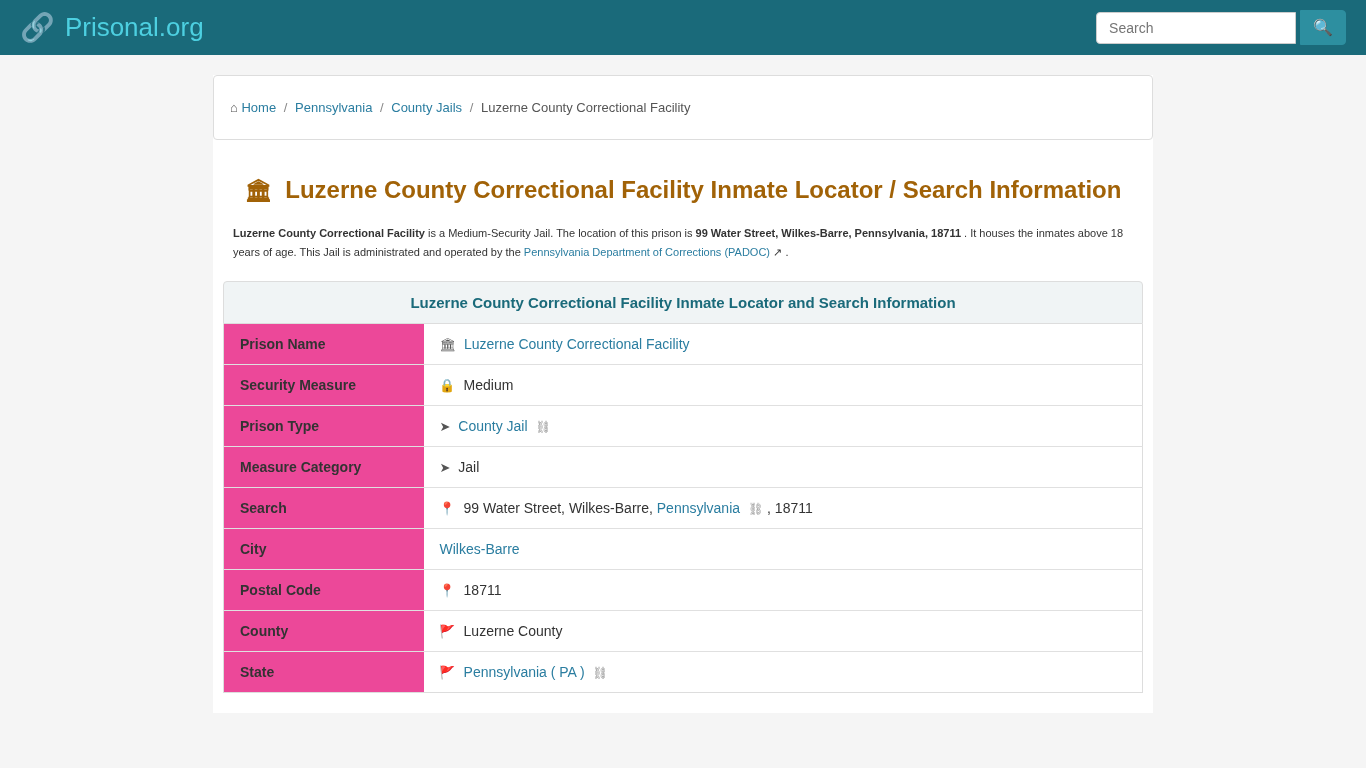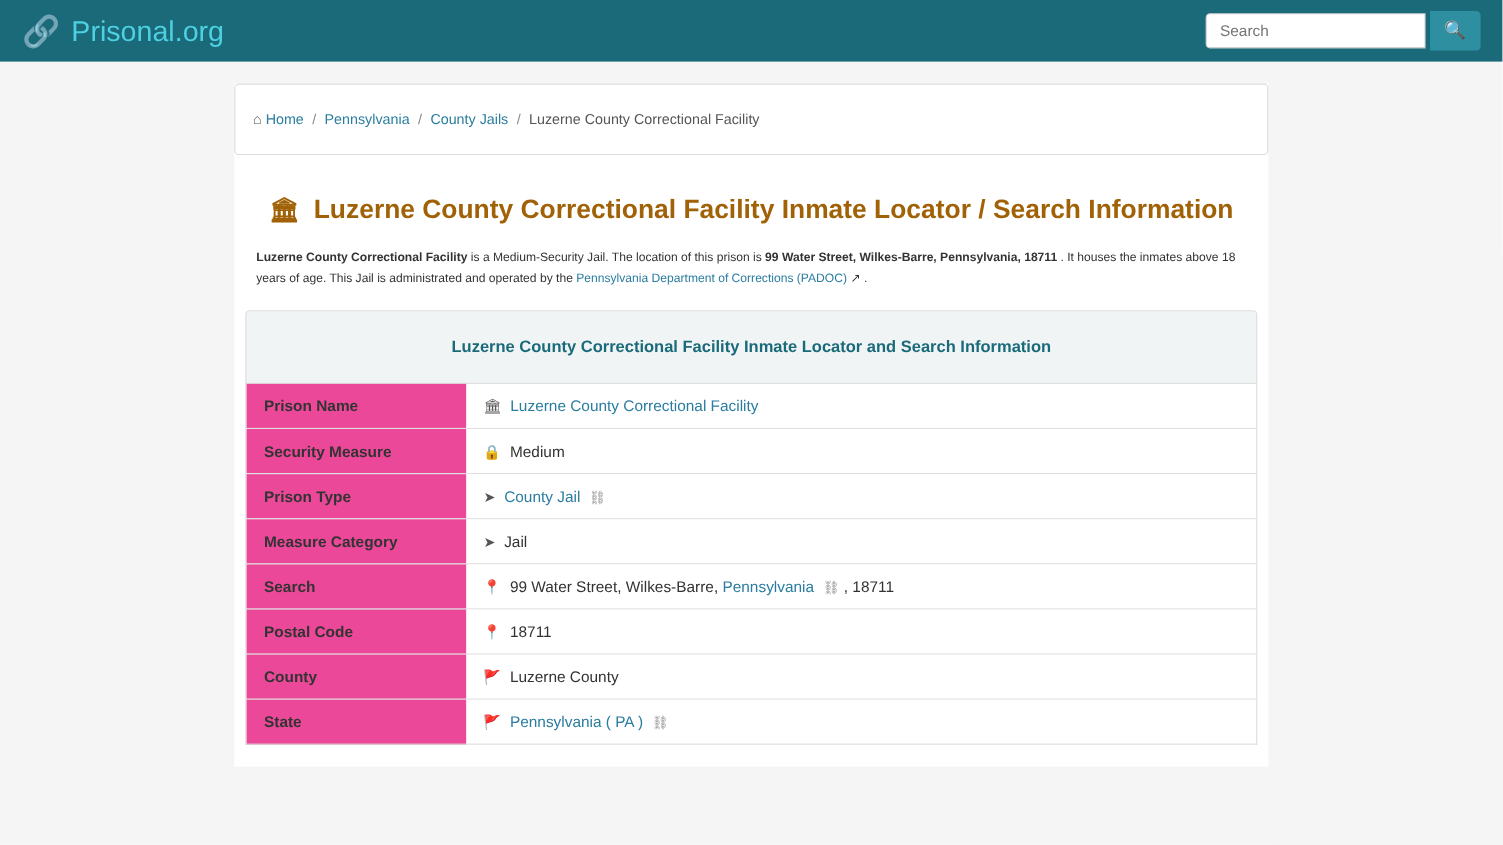--- a/index.html
+++ b/index.html
@@ -105,21 +105,21 @@
       text-decoration: none;
     }
 
     
     .info-section {
       margin: 0 10px;
     }
     .section-header {
       background: #f0f4f5;
       border: 1px solid #ddd;
-      padding: 24px 16px;
+      padding: 12px 16px;
       font-size: 15px;
       font-weight: bold;
       color: #1a6a7a;
       text-align: center;
       border-radius: 4px 4px 0 0;
     }
     .info-table {
       width: 100%;
       border-collapse: collapse;
       border: 1px solid #ddd;
@@ -253,20 +253,26 @@
           <td>Search</td>
           <td>
             <span class="cell-icon">📍</span>
             <span>99 Water Street, Wilkes-Barre, </span>
             <a href="#">Pennsylvania</a>
             <span class="link-icon">⛓</span>
             <span>, 18711</span>
           </td>
         </tr>
 
+        <tr>
+          <td>City</td>
+          <td>
+            <a href="#">Wilkes-Barre</a>
+          </td>
+        </tr>
 
         <tr>
           <td>Postal Code</td>
           <td>
             <span class="cell-icon">📍</span>
             <span>18711</span>
           </td>
         </tr>
 
         <tr>

